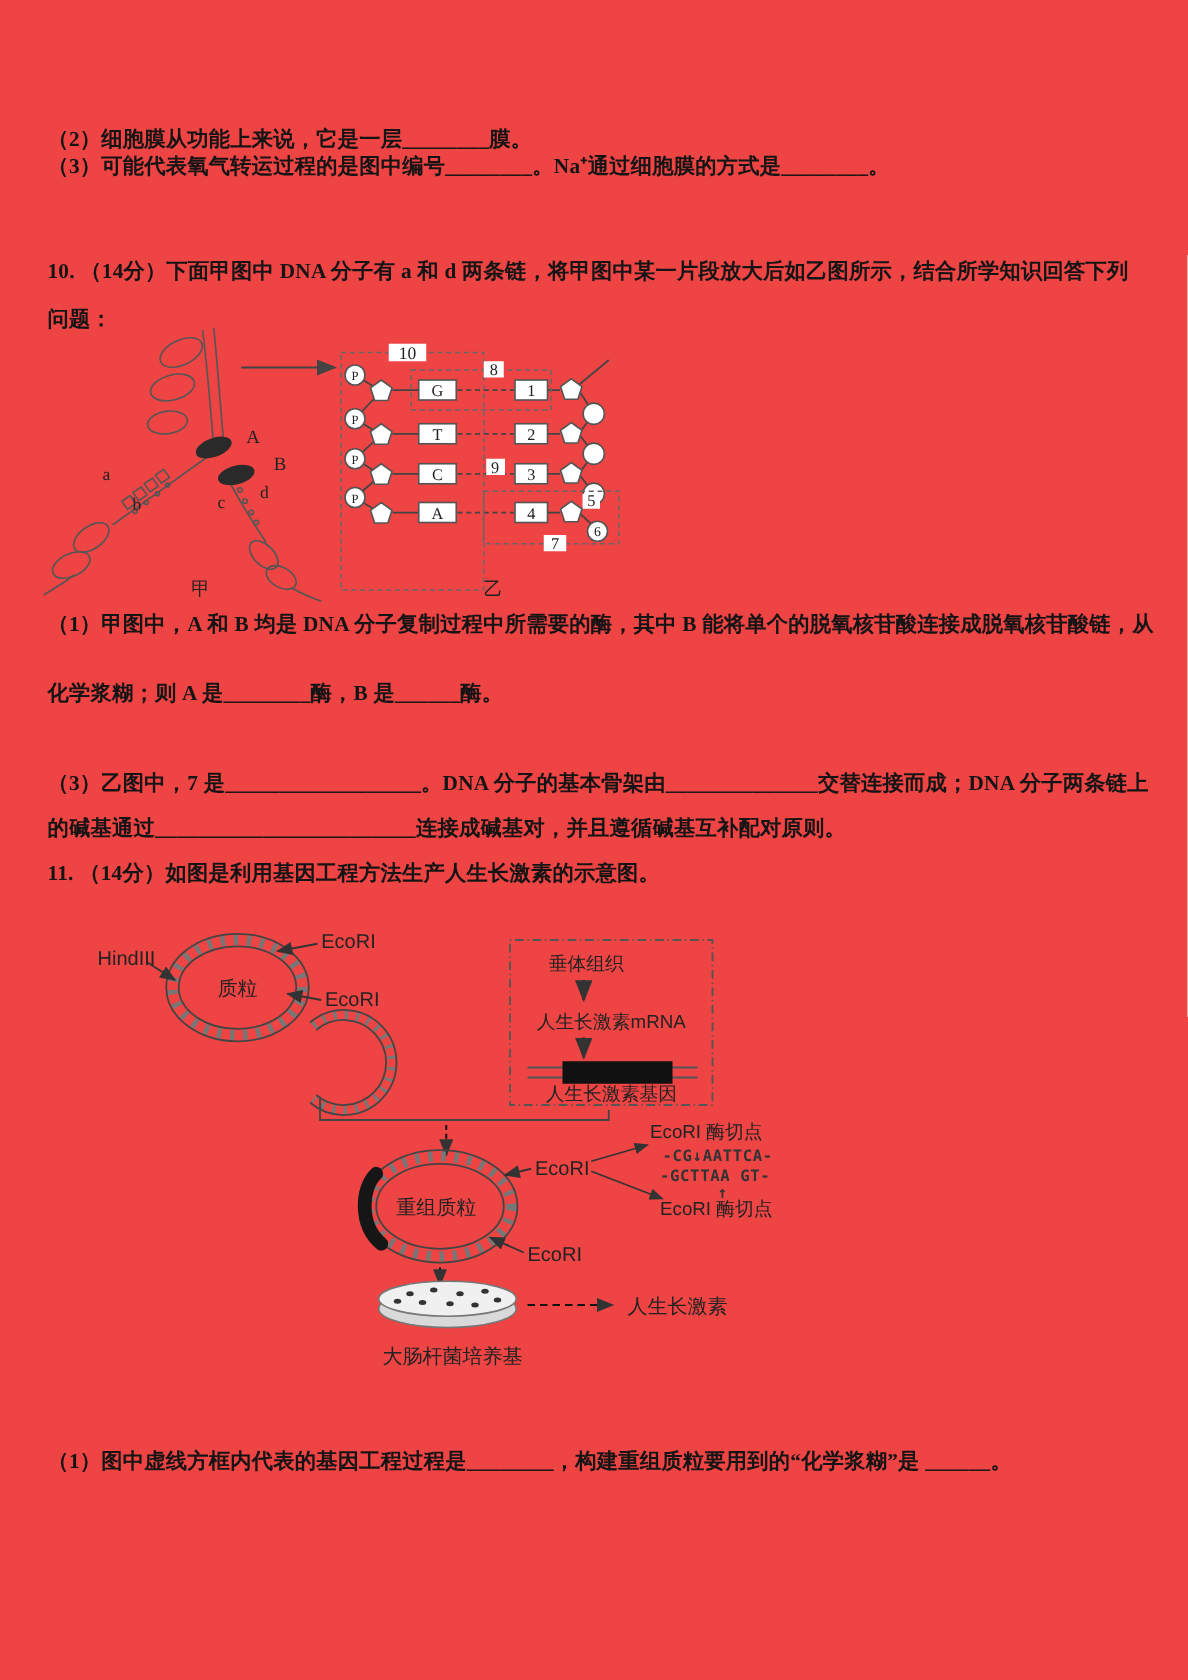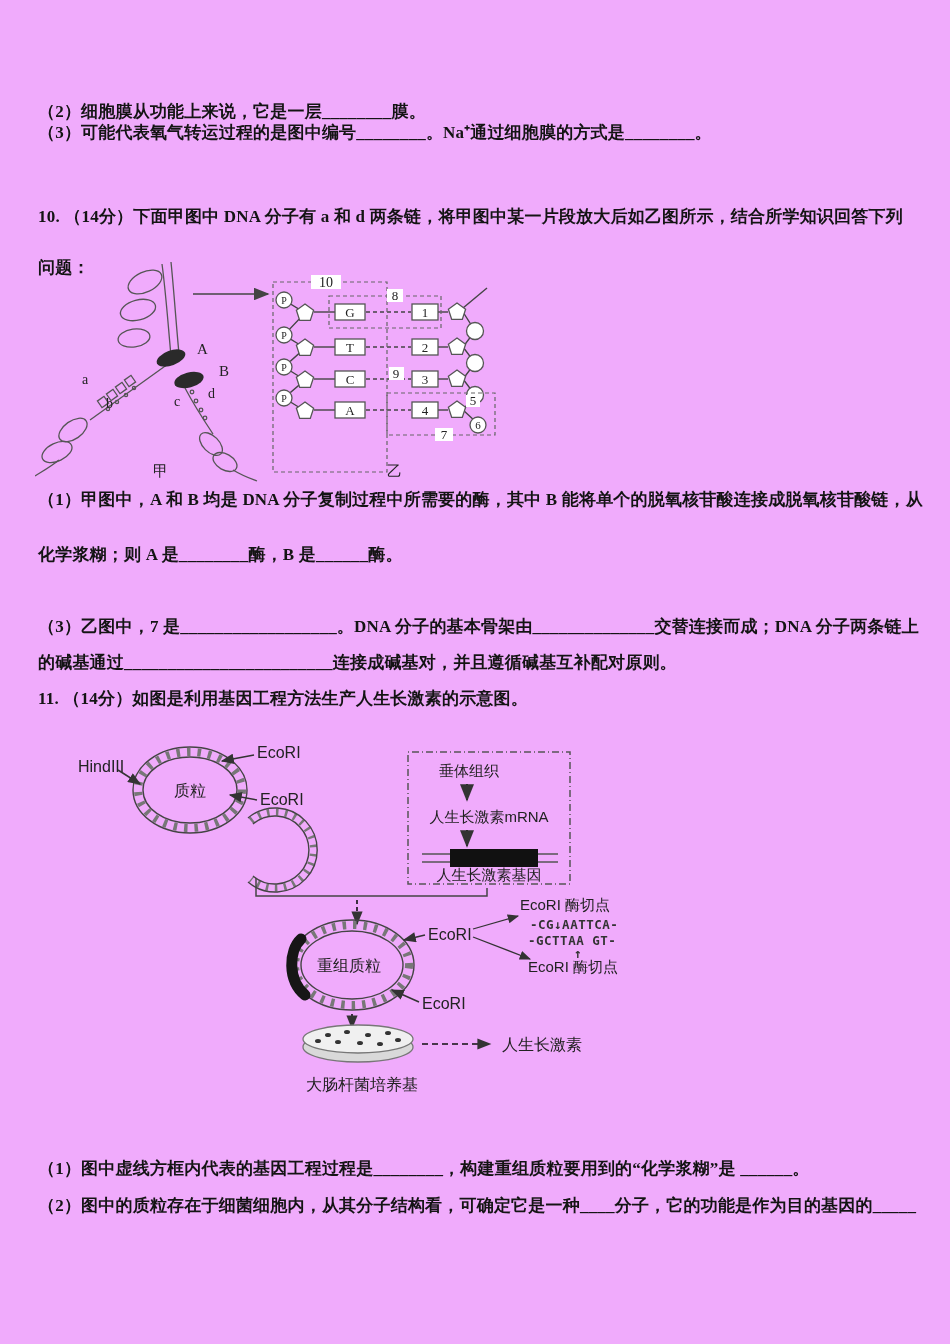--- a/index.html
+++ b/index.html
@@ -1,16 +1,16 @@
 <!DOCTYPE html>
 <html><head>
 <meta charset="utf-8">
 <style>
   html,body{margin:0;padding:0;background:#ffffff;}
-  .page{position:relative;width:950px;height:1344px;background:#f0abfc;overflow:hidden;
+  .page{position:relative;width:950px;height:1344px;background:#ef4444;overflow:hidden;
         font-family:"Liberation Serif",serif;color:#141414;}
   .tline{position:absolute;left:38px;width:905px;font-size:17px;font-weight:700;
          white-space:nowrap;letter-spacing:0.2px;}
   .svgbox{position:absolute;}
   svg{display:block;}
   .sk{stroke:#555;fill:none;stroke-width:1.3px;}
   .sk2{stroke:#444;fill:none;stroke-width:1.4px;}
   .dtext{font-family:"Liberation Serif",serif;fill:#222;}
   .gtext{font-family:"Liberation Sans",sans-serif;fill:#222;}
   .seq{font-family:"DejaVu Sans Mono",monospace;font-weight:700;fill:#333;letter-spacing:0.5px;}
@@ -19,21 +19,21 @@
 </style>
 </head>
 <body>
 
 <div class="page">
 
   <div class="tline" style="top:100px">（2）细胞膜从功能上来说，它是一层________膜。</div>
   <div class="tline" style="top:120px">（3）可能代表氧气转运过程的是图中编号________。Na⁺通过细胞膜的方式是________。</div>
 
   <div class="tline" style="top:205px">10. （14分）下面甲图中 DNA 分子有 a 和 d 两条链，将甲图中某一片段放大后如乙图所示，结合所学知识回答下列</div>
-  <div class="tline" style="top:256px">问题：</div>
+  <div class="tline" style="top:244px">问题：</div>
 
   <div class="svgbox" style="left:35px;top:262px">
   <svg width="470" height="220" viewBox="0 0 470 220">
     <defs>
       <marker id="arr" viewBox="0 0 10 8" markerWidth="10" markerHeight="8" refX="9" refY="4" orient="auto">
         <path d="M0,0 L10,4 L0,8 Z" fill="#444"></path>
       </marker>
     </defs>
 
     <g>
@@ -246,15 +246,14 @@
         <ellipse cx="338" cy="302" rx="3" ry="2"></ellipse>
       </g>
     </g>
     <text class="gtext" x="246" y="352" font-size="16">大肠杆菌培养基</text>
     <line x1="362" y1="306" x2="430" y2="306" stroke="#111" stroke-width="1.6" stroke-dasharray="6 4" marker-end="url(#arr2)"></line>
     <text class="gtext" x="442" y="312" font-size="16">人生长激素</text>
   </svg>
   </div>
 
   <div class="tline" style="top:1157px">（1）图中虚线方框内代表的基因工程过程是________，构建重组质粒要用到的“化学浆糊”是 ______。</div>
-  <div class="tline" style="top:1194px">（2）图中的质粒存在于细菌细胞内，从其分子结构看，可确定它是一种____分子，它的功能是作为目的基因的_____</div>
 
 </div>
 
 </body></html>

